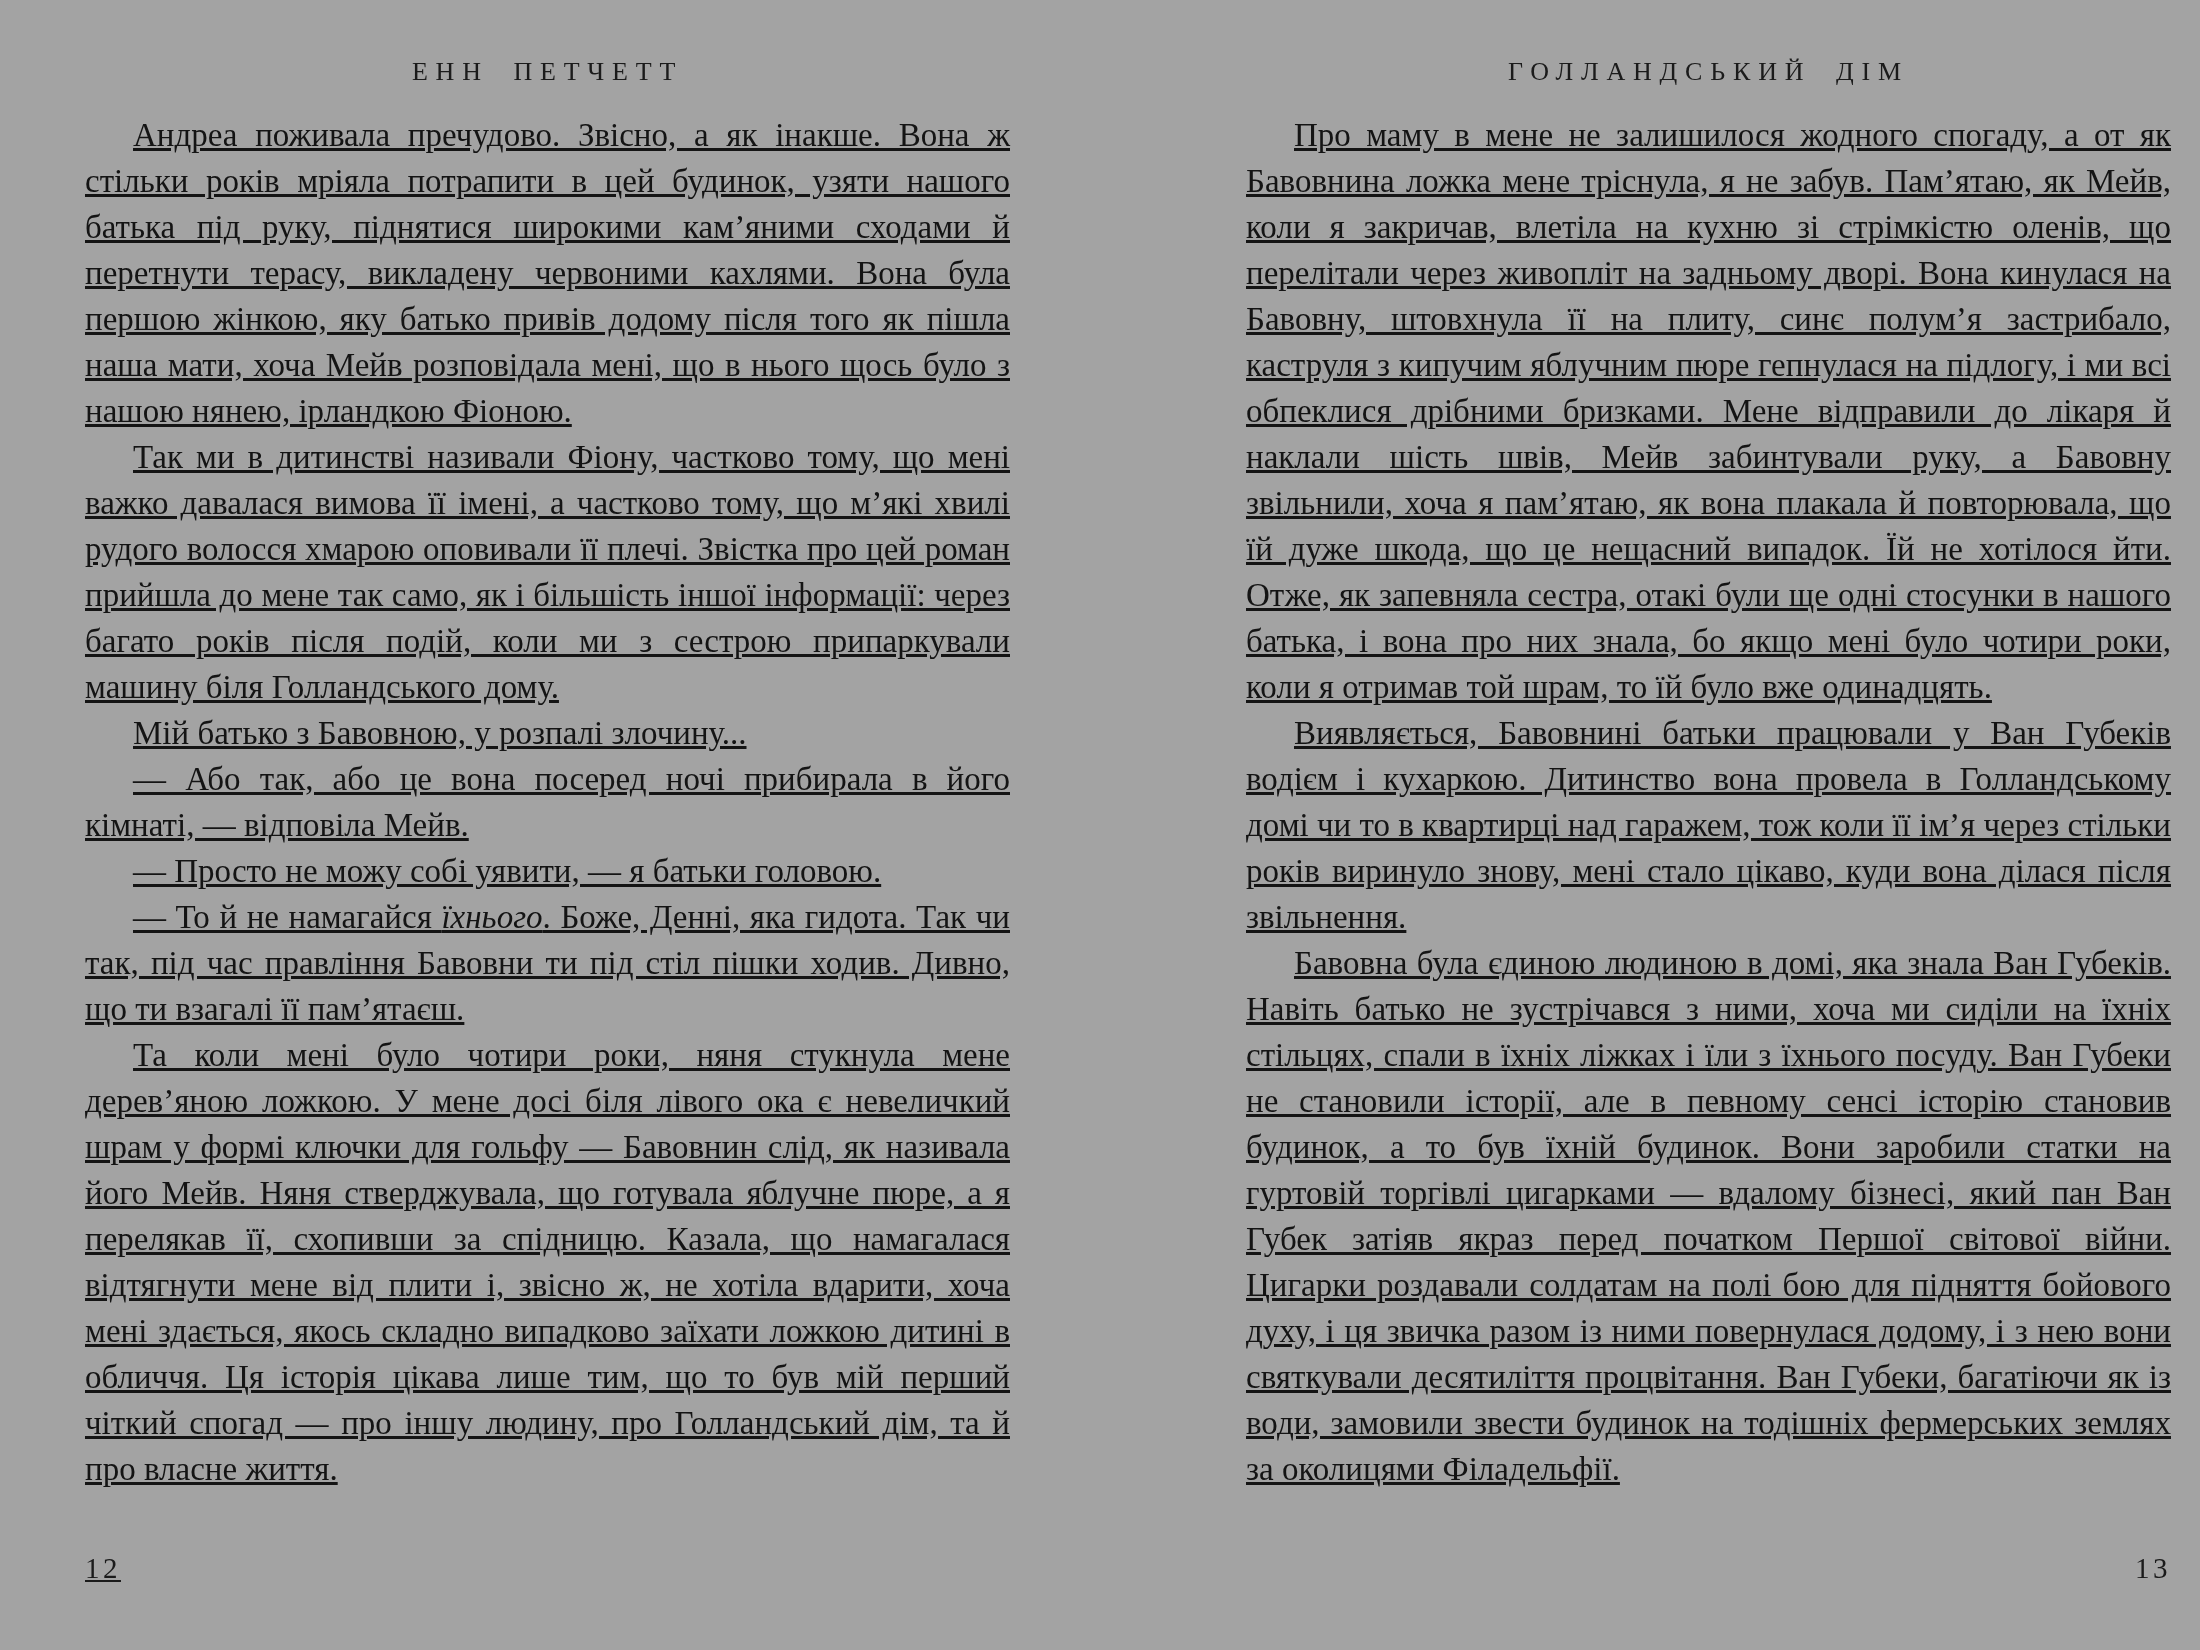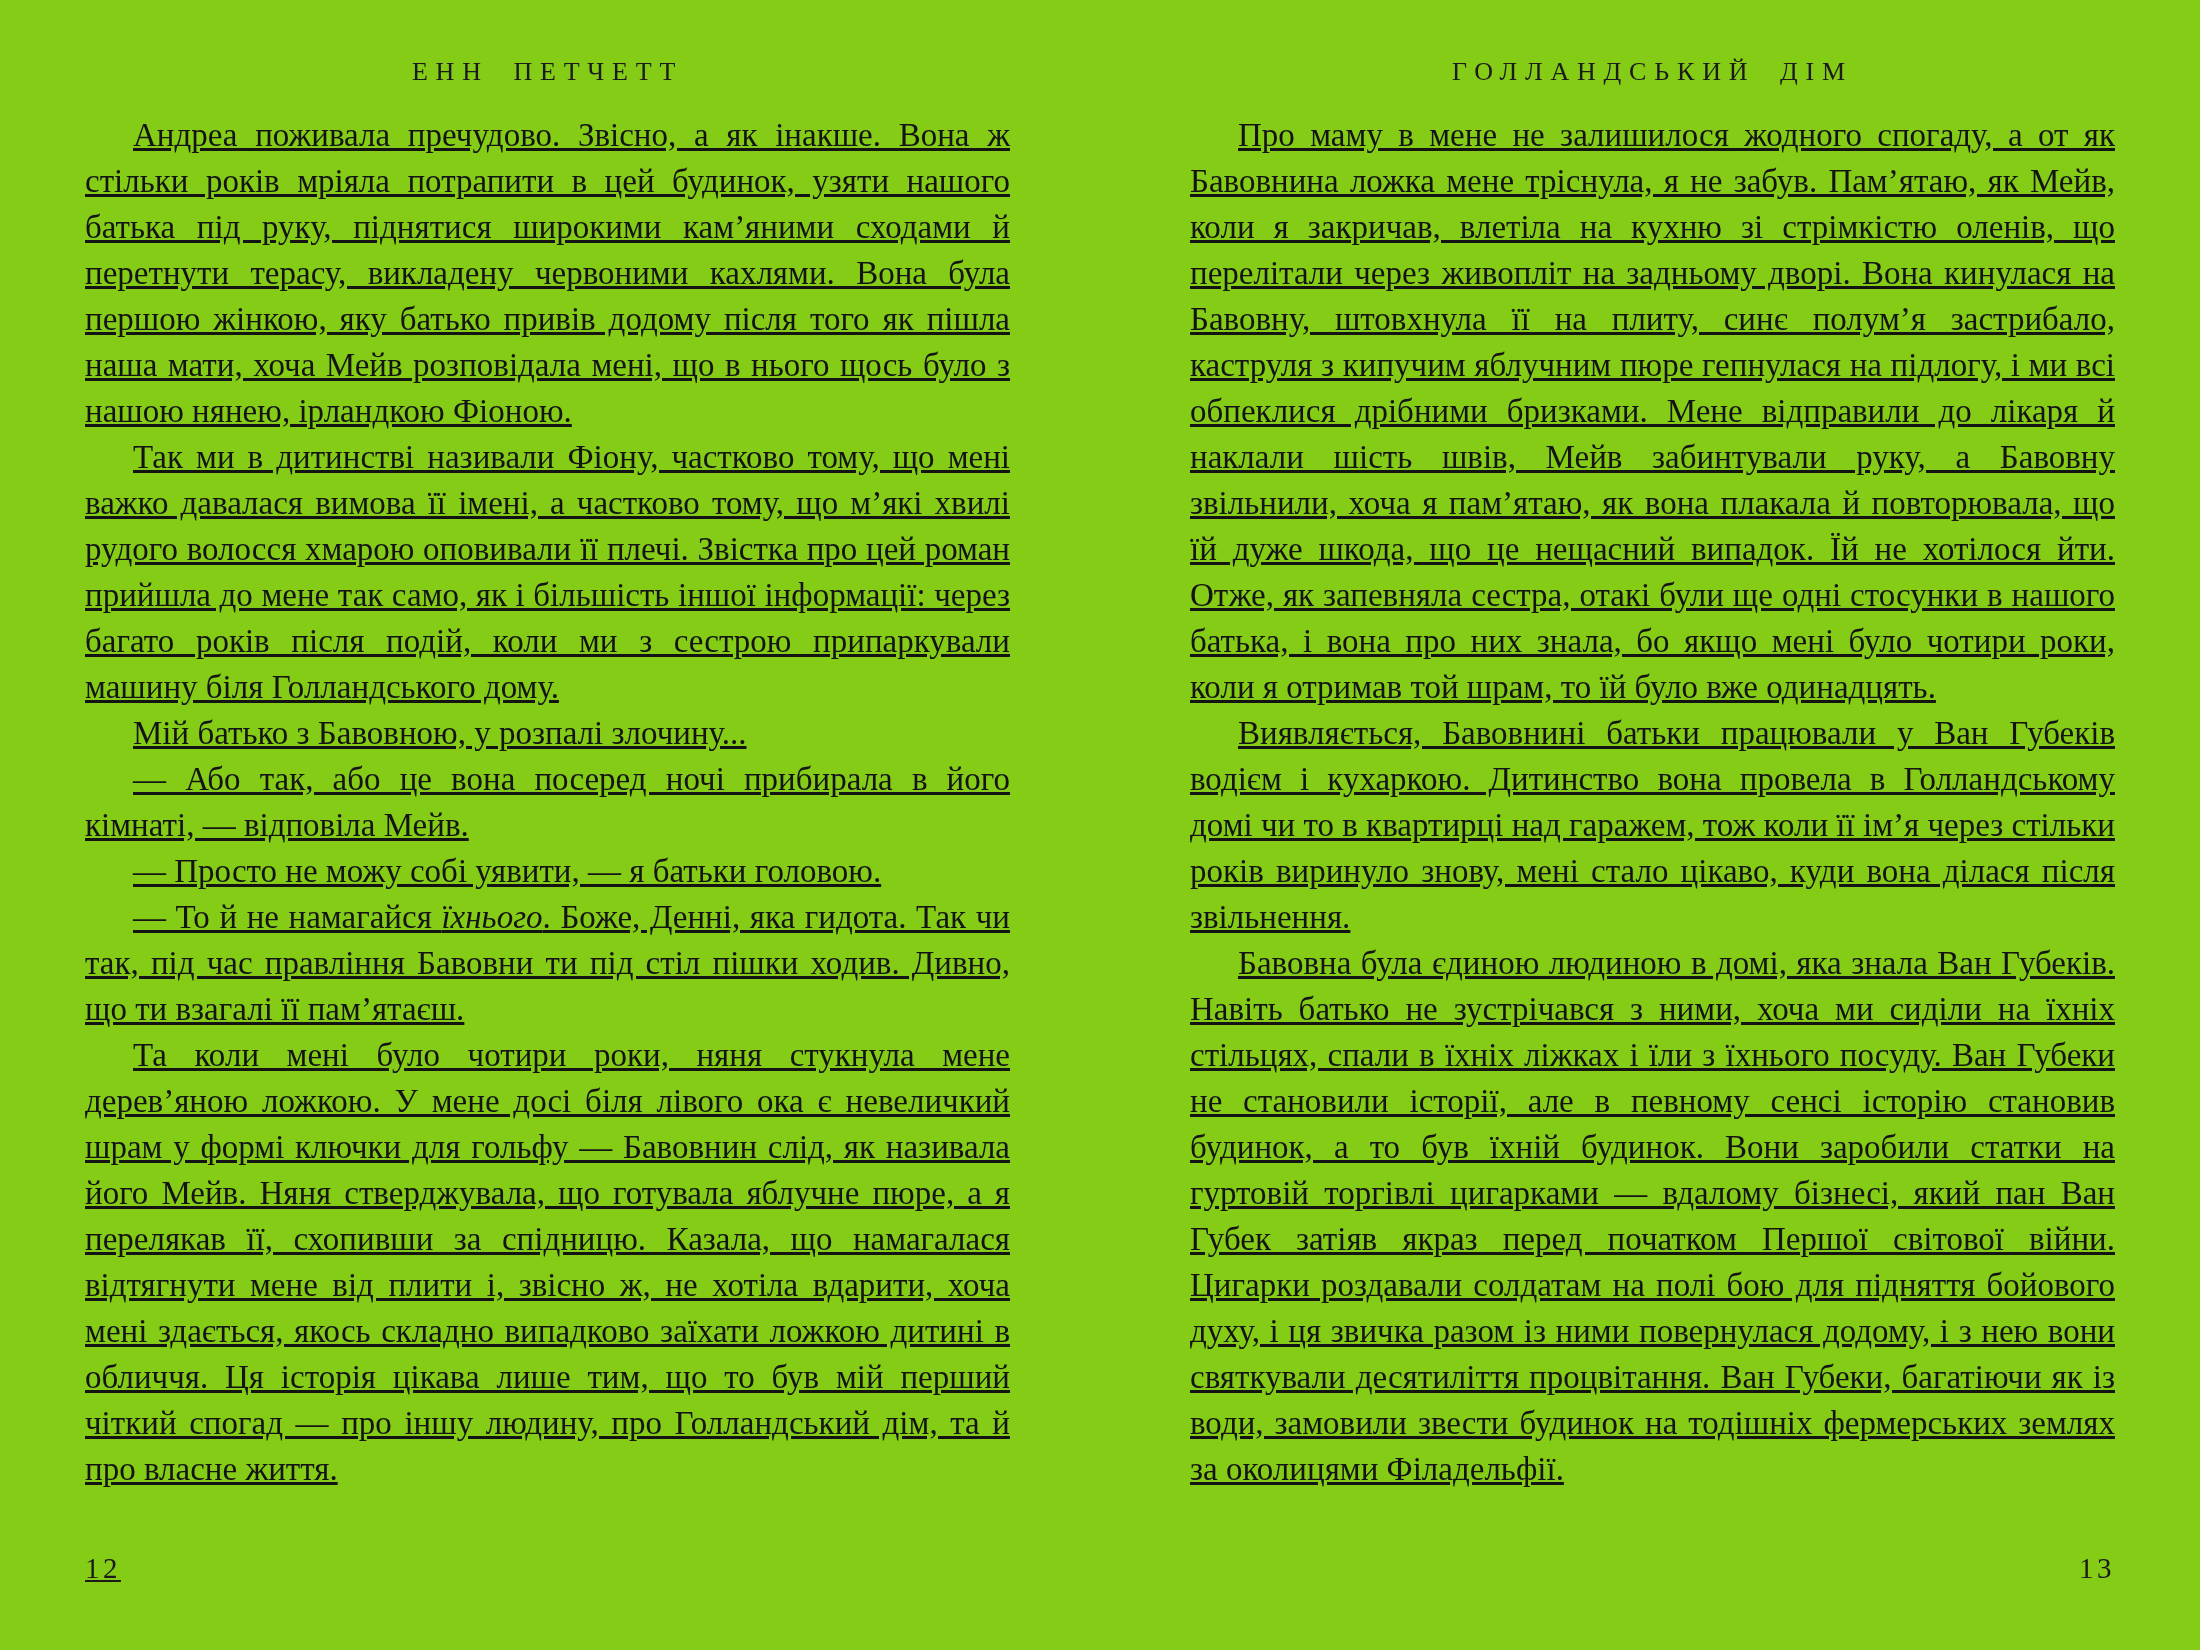--- a/index.html
+++ b/index.html
@@ -11,30 +11,30 @@
     height: 1650px;
     background: #ffffff;
     color: #141414;
     font-family: "Liberation Serif", "DejaVu Serif", serif;
     overflow: hidden;
   }
   .spread {
     position: relative;
     width: 2200px;
     height: 1650px;
-    background: #84cc16;
+    background: #a3a3a3;
   }
   .page {
     position: absolute;
     top: 0;
     width: 925px;
     height: 1650px;
   }
   .page-left  { left: 85px; }
-  .page-right { left: 1190px; }
+  .page-right { left: 1246px; }
   .running-head {
     position: absolute;
     top: 57px;
     left: 0;
     width: 100%;
     text-align: center;
     font-size: 26px;
     letter-spacing: 0.30em;
     word-spacing: 0.40em;
     color: #1b1b1b;

